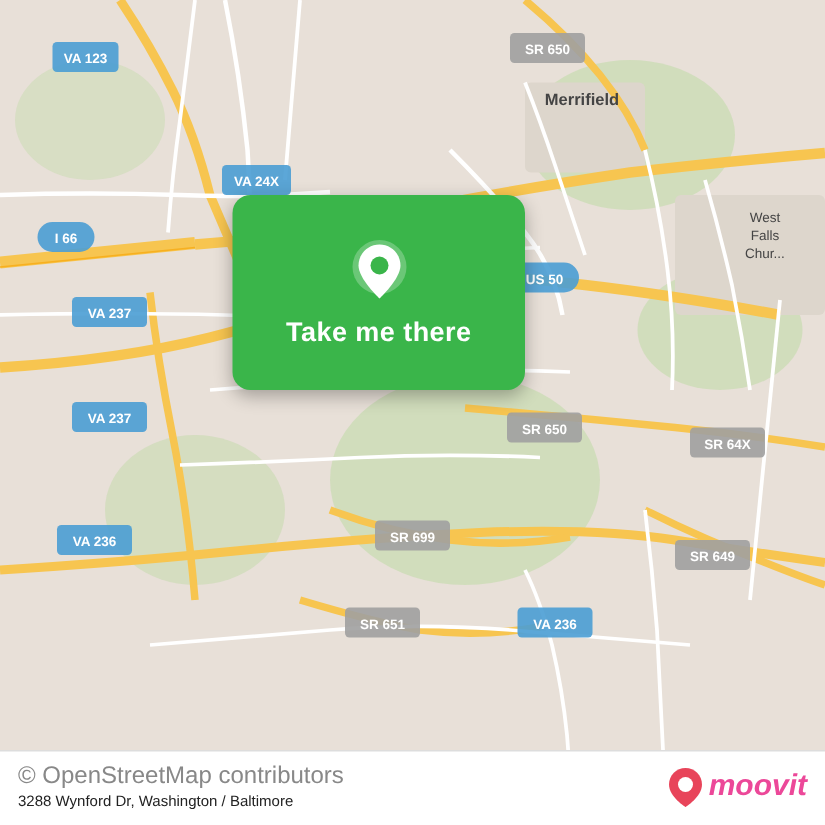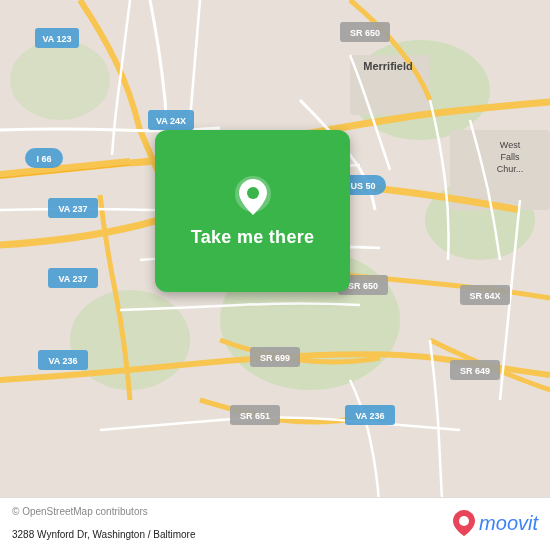--- a/index.html
+++ b/index.html
@@ -37,21 +37,21 @@
       width: 100%;
       height: 100%;
     }
 
     
     #take-me-card {
       position: absolute;
       top: 130px;
       left: 155px;
       width: 195px;
-      height: 162px;
+      height: 130px;
       background-color: #3ab54a;
       border-radius: 12px;
       display: flex;
       flex-direction: column;
       align-items: center;
       justify-content: center;
       cursor: pointer;
       box-shadow: 0 4px 12px rgba(0,0,0,0.3);
       gap: 8px;
     }
@@ -82,23 +82,23 @@
       border-top: 1px solid #ddd;
       z-index: 10;
     }
 
     #bottom-bar .address-section {
       display: flex;
       flex-direction: column;
     }
 
     #bottom-bar .copyright {
-      font-size: 10px;
+      font-size: 16px;
       color: #888;
-      margin-bottom: 12px;
+      margin-bottom: 2px;
     }
 
     #bottom-bar .address {
       font-size: 10px;
       color: #222;
       font-weight: 500;
     }
 
     #moovit-logo {
       display: flex;
@@ -106,22 +106,22 @@
       gap: 4px;
     }
 
     #moovit-logo .moovit-pin {
       width: 22px;
       height: 26px;
     }
 
     #moovit-logo .moovit-text {
       font-size: 20px;
-      font-weight: 400;
-      color: #3b82f6;
+      font-weight: 700;
+      color: #ec4899;
       font-style: italic;
     }
   </style>
 </head>
 <body>
 
 <div id="map-container">
   <div id="map-bg"></div>
 
   <svg id="road-svg" xmlns="http://www.w3.org/2000/svg">

